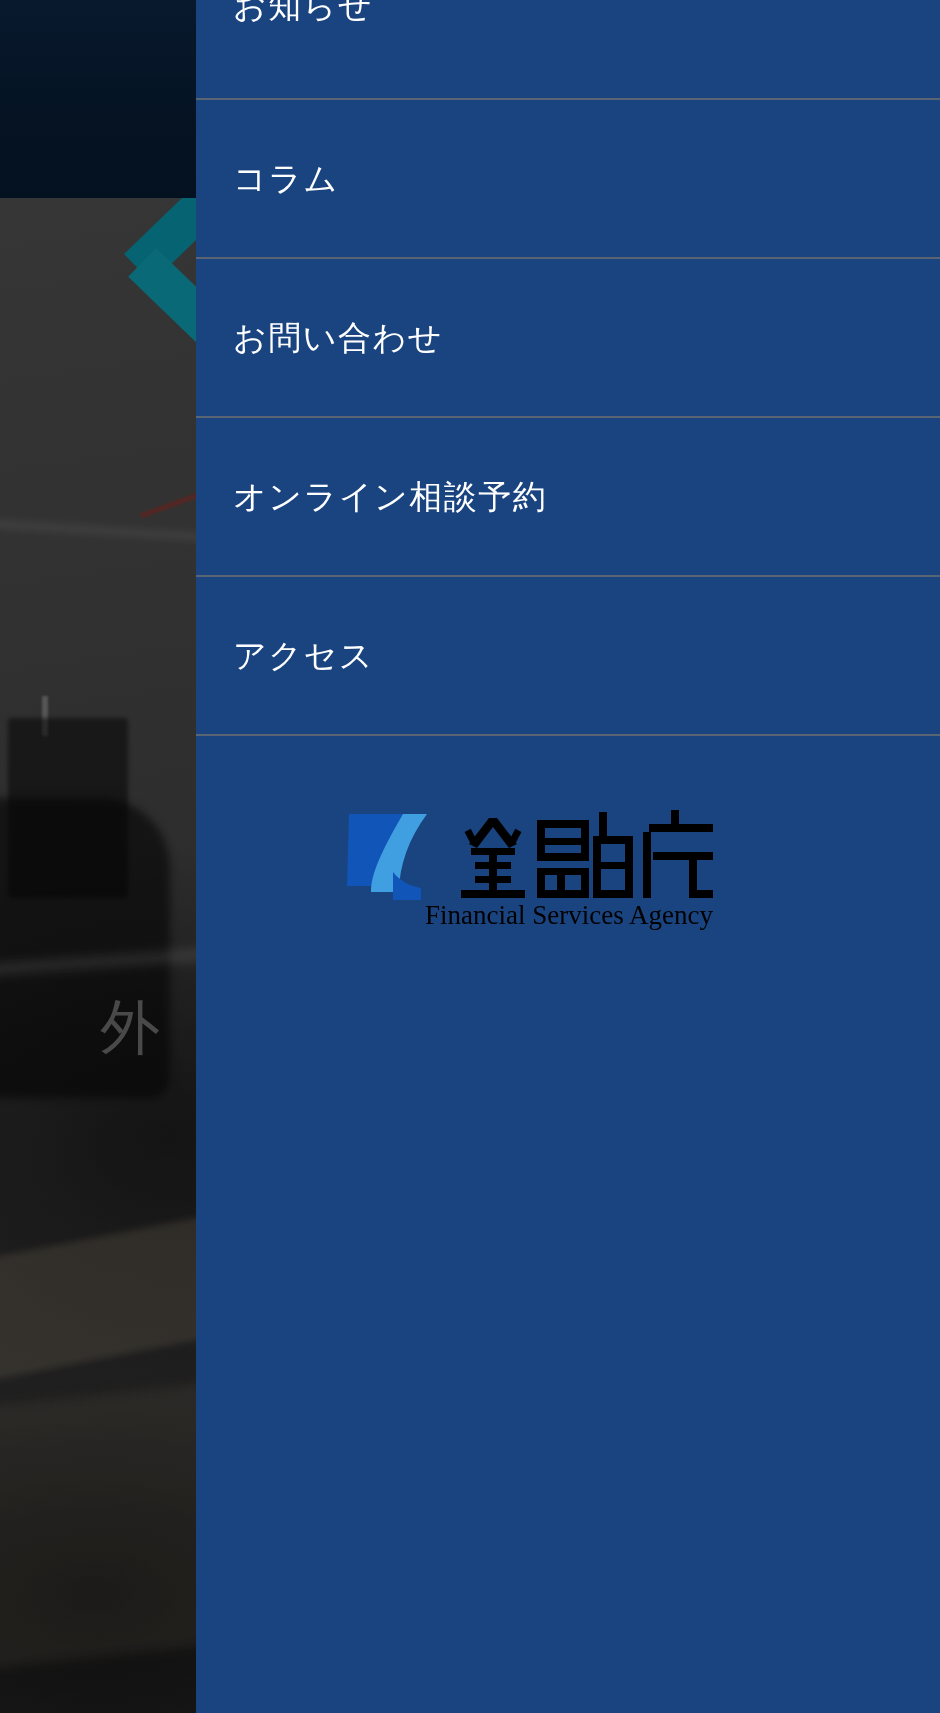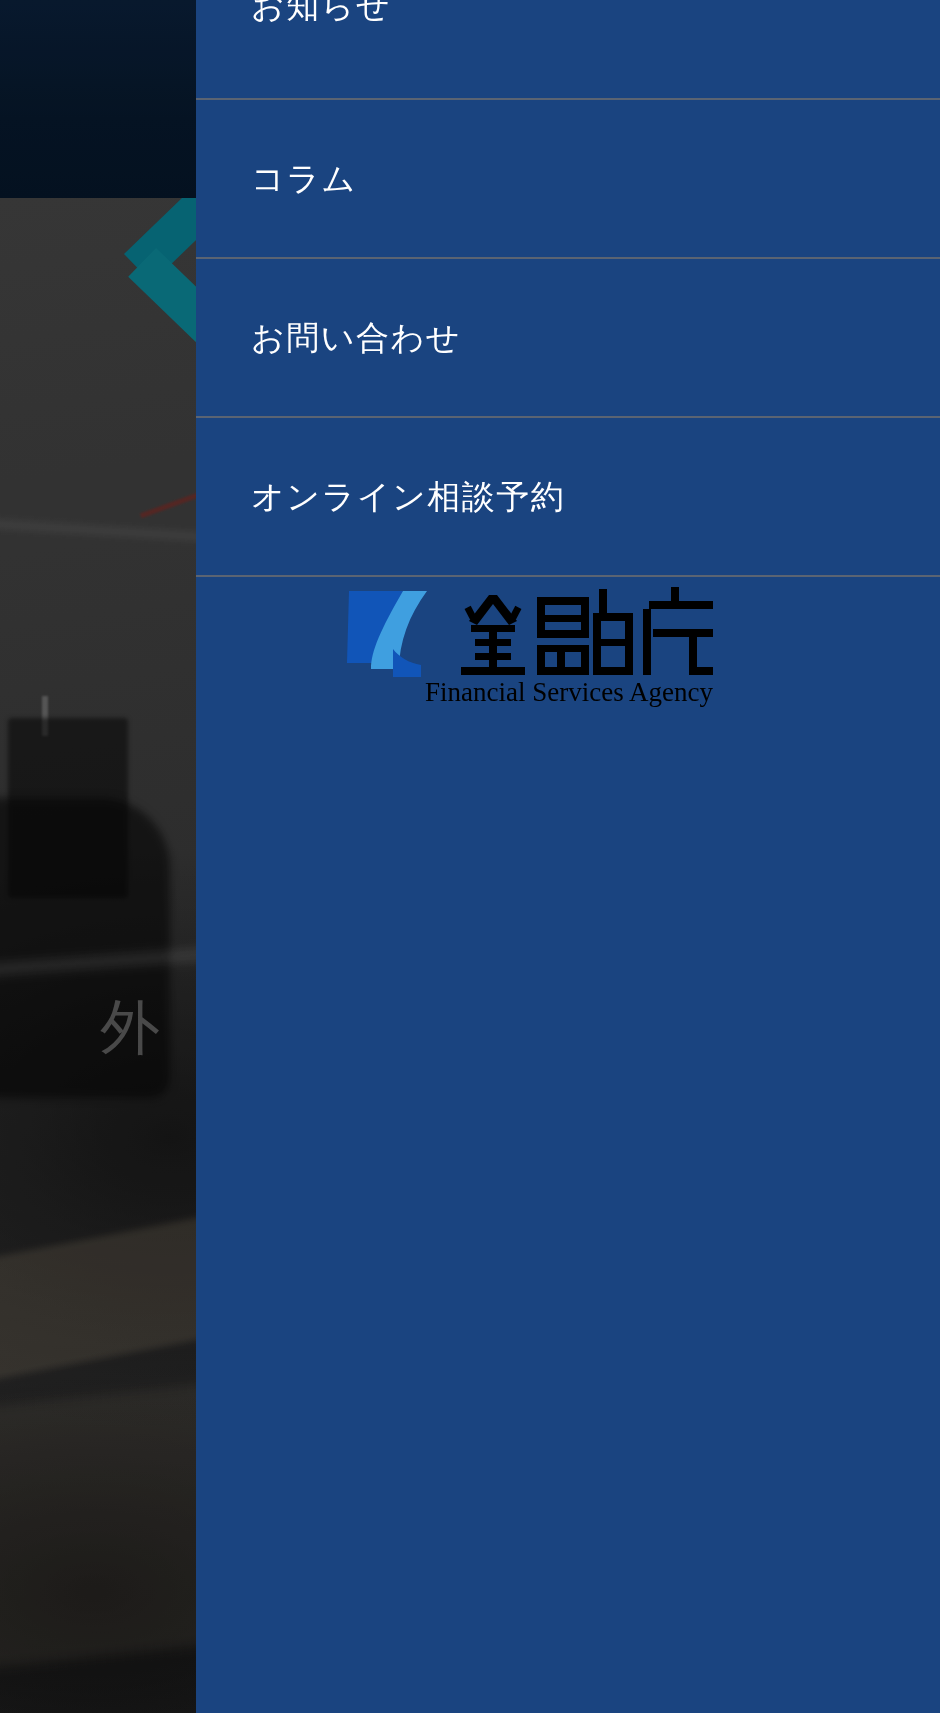--- a/index.html
+++ b/index.html
@@ -203,21 +203,21 @@
   .nav-list {
     list-style: none;
     display: block;
   }
 
   .nav-item {
     position: relative;
     height: 159px;
     display: flex;
     align-items: center;
-    padding-left: 55px;
+    padding-left: 37px;
     border-bottom: 2px solid #5b6472;
     cursor: pointer;
   }
   .nav-item:first-child {
     height: 100px;
     align-items: flex-start;
   }
   .nav-item:first-child .nav-label {
     margin-top: -14px;
   }
@@ -233,20 +233,21 @@
 
   
 
   .fsa-block {
     position: relative;
     height: 402px;
     display: flex;
     flex-direction: column;
     align-items: center;
     justify-content: flex-start;
+    padding-top: 64px;
   }
   .fsa-logo {
     display: block;
     width: 455px;
     height: auto;
   }
 </style>
 </head>
 <body>
 
@@ -297,20 +298,23 @@
 
 
       <li class="nav-item">
         <span class="nav-label">お問い合わせ</span>
       </li>
 
       <li class="nav-item">
         <span class="nav-label">オンライン相談予約</span>
       </li>
 
+      <li class="nav-item">
+        <span class="nav-label">アクセス</span>
+      </li>
     </ul>
 
     <div class="fsa-block">
       <svg class="fsa-logo" viewBox="0 0 455 130" aria-hidden="true">
 
         <path d="M8 14 L62 14 L38 86 L6 86 Z" fill="#1155b8"></path>
         <path d="M62 14 C 40 52, 30 74, 30 92 L 58 92 C 58 66, 68 38, 86 14 Z" fill="#3f9fe0"></path>
         <path d="M52 72 C 58 80, 68 86, 80 88 L 80 100 L 52 100 Z" fill="#1155b8"></path>
 
         <g fill="#000000">

